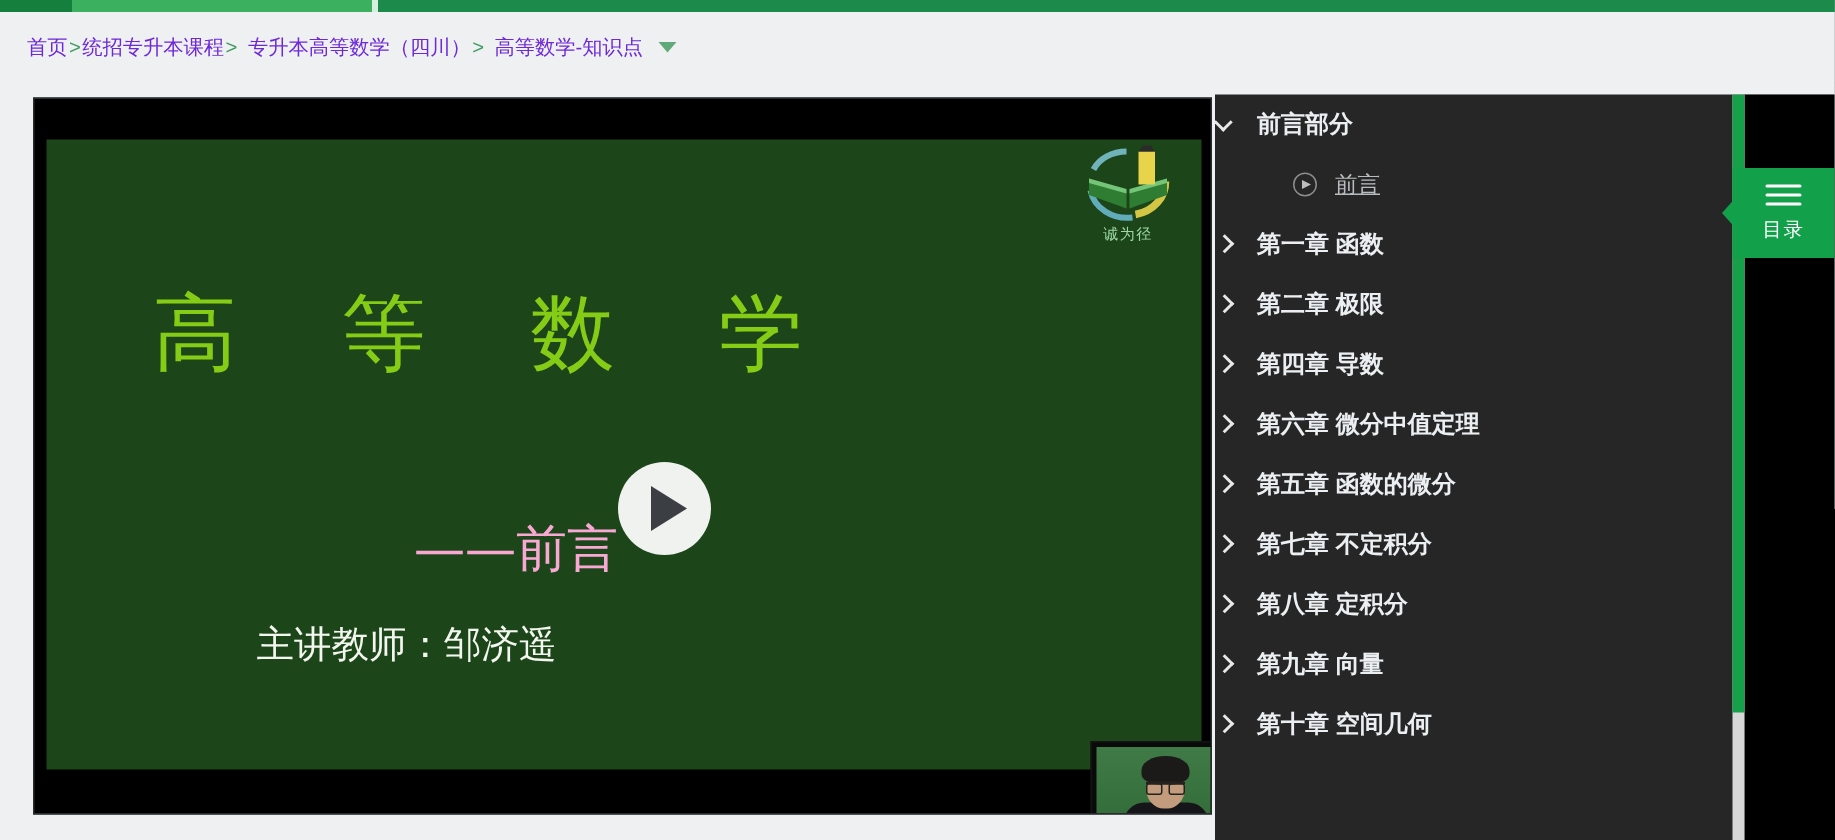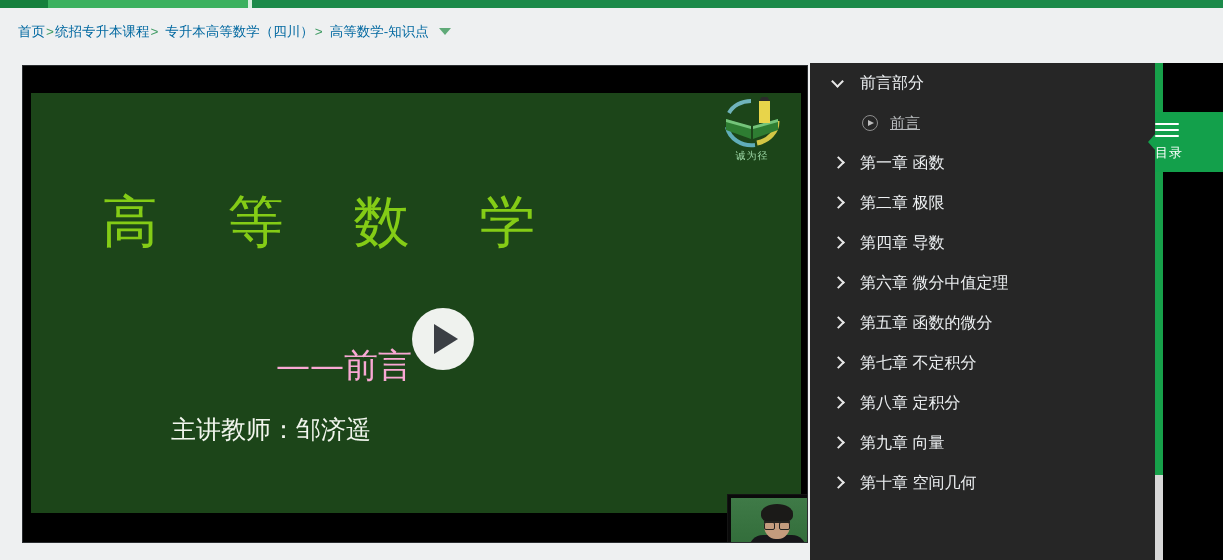--- a/index.html
+++ b/index.html
@@ -19,21 +19,21 @@
 
   
   #breadcrumb {
     position: absolute; left: 0; top: 8px; width: 1223px; height: 47px;
     background: #eef0f1;
     display: flex; align-items: center;
     padding-left: 18px;
     font-size: 13.5px; color: #3f9b63;
     white-space: nowrap;
   }
-  #breadcrumb .crumb { color: #0369a1; }
+  #breadcrumb .crumb { color: #6d28d9; }
   #breadcrumb .sep { color: #3f9b63; padding: 0 1px; }
   #breadcrumb .crumb.spaced { margin-left: 6px; }
   #breadcrumb .caret {
     display: inline-block; margin-left: 10px;
     width: 0; height: 0;
     border-left: 6px solid transparent;
     border-right: 6px solid transparent;
     border-top: 7px solid #5faa78;
   }
 
@@ -135,22 +135,23 @@
   
   #panel {
     position: absolute; left: 810px; top: 8px;
     width: 413px; height: 497px;
     background: #262626;
     overflow: hidden;
   }
   #panel-list { position: absolute; left: 0; top: 0; width: 345px; }
   .chapter-row {
     display: flex; align-items: center;
-    height: 40px; padding-left: 22px;
+    height: 40px; 
     cursor: pointer;
+    font-weight: bold;
   }
   .chev {
     width: 14px; height: 14px; margin-right: 14px;
     position: relative; flex: 0 0 auto;
   }
   .chev:before {
     content: ""; position: absolute; left: 2px; top: 2px;
     width: 7px; height: 7px;
     border-right: 2px solid #e8e8e8;
     border-bottom: 2px solid #e8e8e8;
@@ -191,21 +192,21 @@
     position: absolute; left: 353px; top: 0; width: 60px; height: 497px;
     background: #000;
   }
 
   
   #catalog-tab {
     position: absolute; left: 1155px; top: 57px;
     width: 68px; height: 60px;
     background: #13a04b;
     display: flex; flex-direction: column;
-    justify-content: center;
+    align-items: center; justify-content: center;
     cursor: pointer; z-index: 5;
   }
   #catalog-tab .burger { width: 24px; height: 15px; position: relative; margin-bottom: 6px; }
   #catalog-tab .burger span {
     position: absolute; left: 0; width: 24px; height: 2.5px; background: #fff; border-radius: 1px;
   }
   #catalog-tab .burger span:nth-child(1) { top: 0; }
   #catalog-tab .burger span:nth-child(2) { top: 6px; }
   #catalog-tab .burger span:nth-child(3) { top: 12px; }
   #catalog-tab .tab-label { font-size: 13px; color: #fff; letter-spacing: 1px; }

